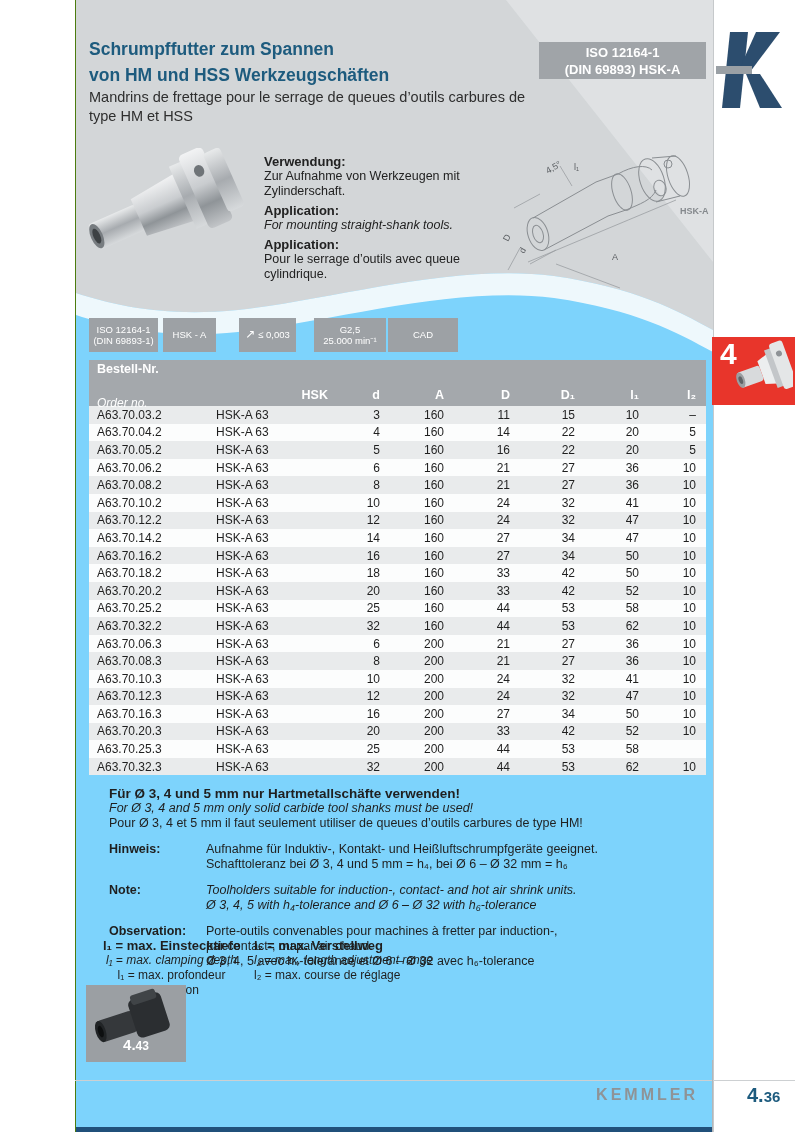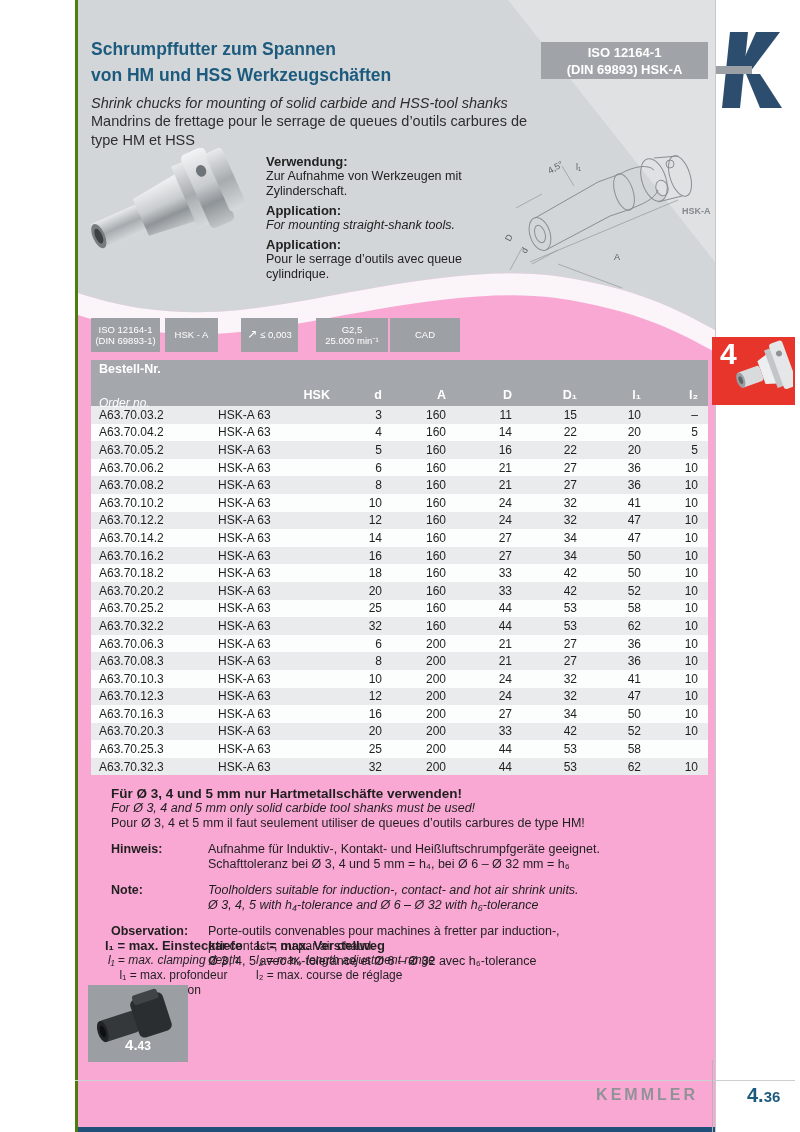--- a/index.html
+++ b/index.html
@@ -1,19 +1,19 @@
 <!DOCTYPE html>
 <html><head>
 <meta charset="utf-8">
 <style>
   html,body{margin:0;padding:0;background:#ffffff;}
   body{font-family:"Liberation Sans", sans-serif;-webkit-font-smoothing:antialiased;}
   .page{position:relative;width:800px;height:1132px;background:#ffffff;overflow:hidden;}
-  .content{position:absolute;left:75px;top:0;width:637px;height:1132px;background:#f9a8d4;
-           border-left:3px solid #4d7c0f;border-right:1px solid #c6c9cb;}
+  .content{position:absolute;left:75px;top:0;width:637px;height:1132px;background:#7dd3fc;
+           border-left:1px solid #4d7c0f;border-right:1px solid #c6c9cb;}
   .deco{position:absolute;left:0;top:0;pointer-events:none;}
 
   
   .titleblock{position:absolute;left:13px;top:36px;width:450px;}
   .t-de{font-size:17.5px;font-weight:bold;color:#1d5b7e;line-height:26px;}
   .t-en{font-size:14.5px;font-style:italic;color:#2e2e2e;margin-top:6px;line-height:18px;}
   .t-fr{font-size:14.5px;color:#2e2e2e;line-height:19px;}
   .norm-badge{position:absolute;left:463px;top:42px;width:167px;height:37px;background:#a0a4a8;
               color:#fff;font-weight:bold;font-size:13px;text-align:center;line-height:17px;padding-top:2px;box-sizing:border-box;}
 
@@ -97,21 +97,20 @@
     <svg class="deco" width="637" height="430" viewBox="0 0 637 430">
       <path d="M0,0 H637 V330 C600,310 560,288 478,276 C378,263 255,300 162,310 C90,317 40,306 0,293 Z" fill="#d3d6d8"></path>
       <path d="M430,0 H637 V262 Z" fill="#e0e3e5" opacity="0.85"></path>
       <path d="M0,293 C40,306 90,317 162,310 C255,300 378,263 478,276 C560,288 600,310 637,330
                L637,352 C600,332 560,310 478,298 C378,285 255,322 162,332 C90,339 40,328 0,315 Z" fill="#fbfcfc" opacity="0.9"></path>
     </svg>
 
     <div class="titleblock">
       <div class="t-de">Schrumpffutter zum Spannen</div>
       <div class="t-de">von HM und HSS Werkzeugschäften</div>
-      <div class="t-en">Shrink chucks for mounting of solid carbide and HSS-tool shanks</div>
       <div class="t-fr">Mandrins de frettage pour le serrage de queues d’outils carbures de type HM et HSS</div>
     </div>
 
     <div class="norm-badge">
       <div>ISO 12164-1</div>
       <div>(DIN 69893) HSK-A</div>
     </div>
 
     <svg class="photo-svg" width="170" height="112" viewBox="0 0 170 112">
       <defs>

